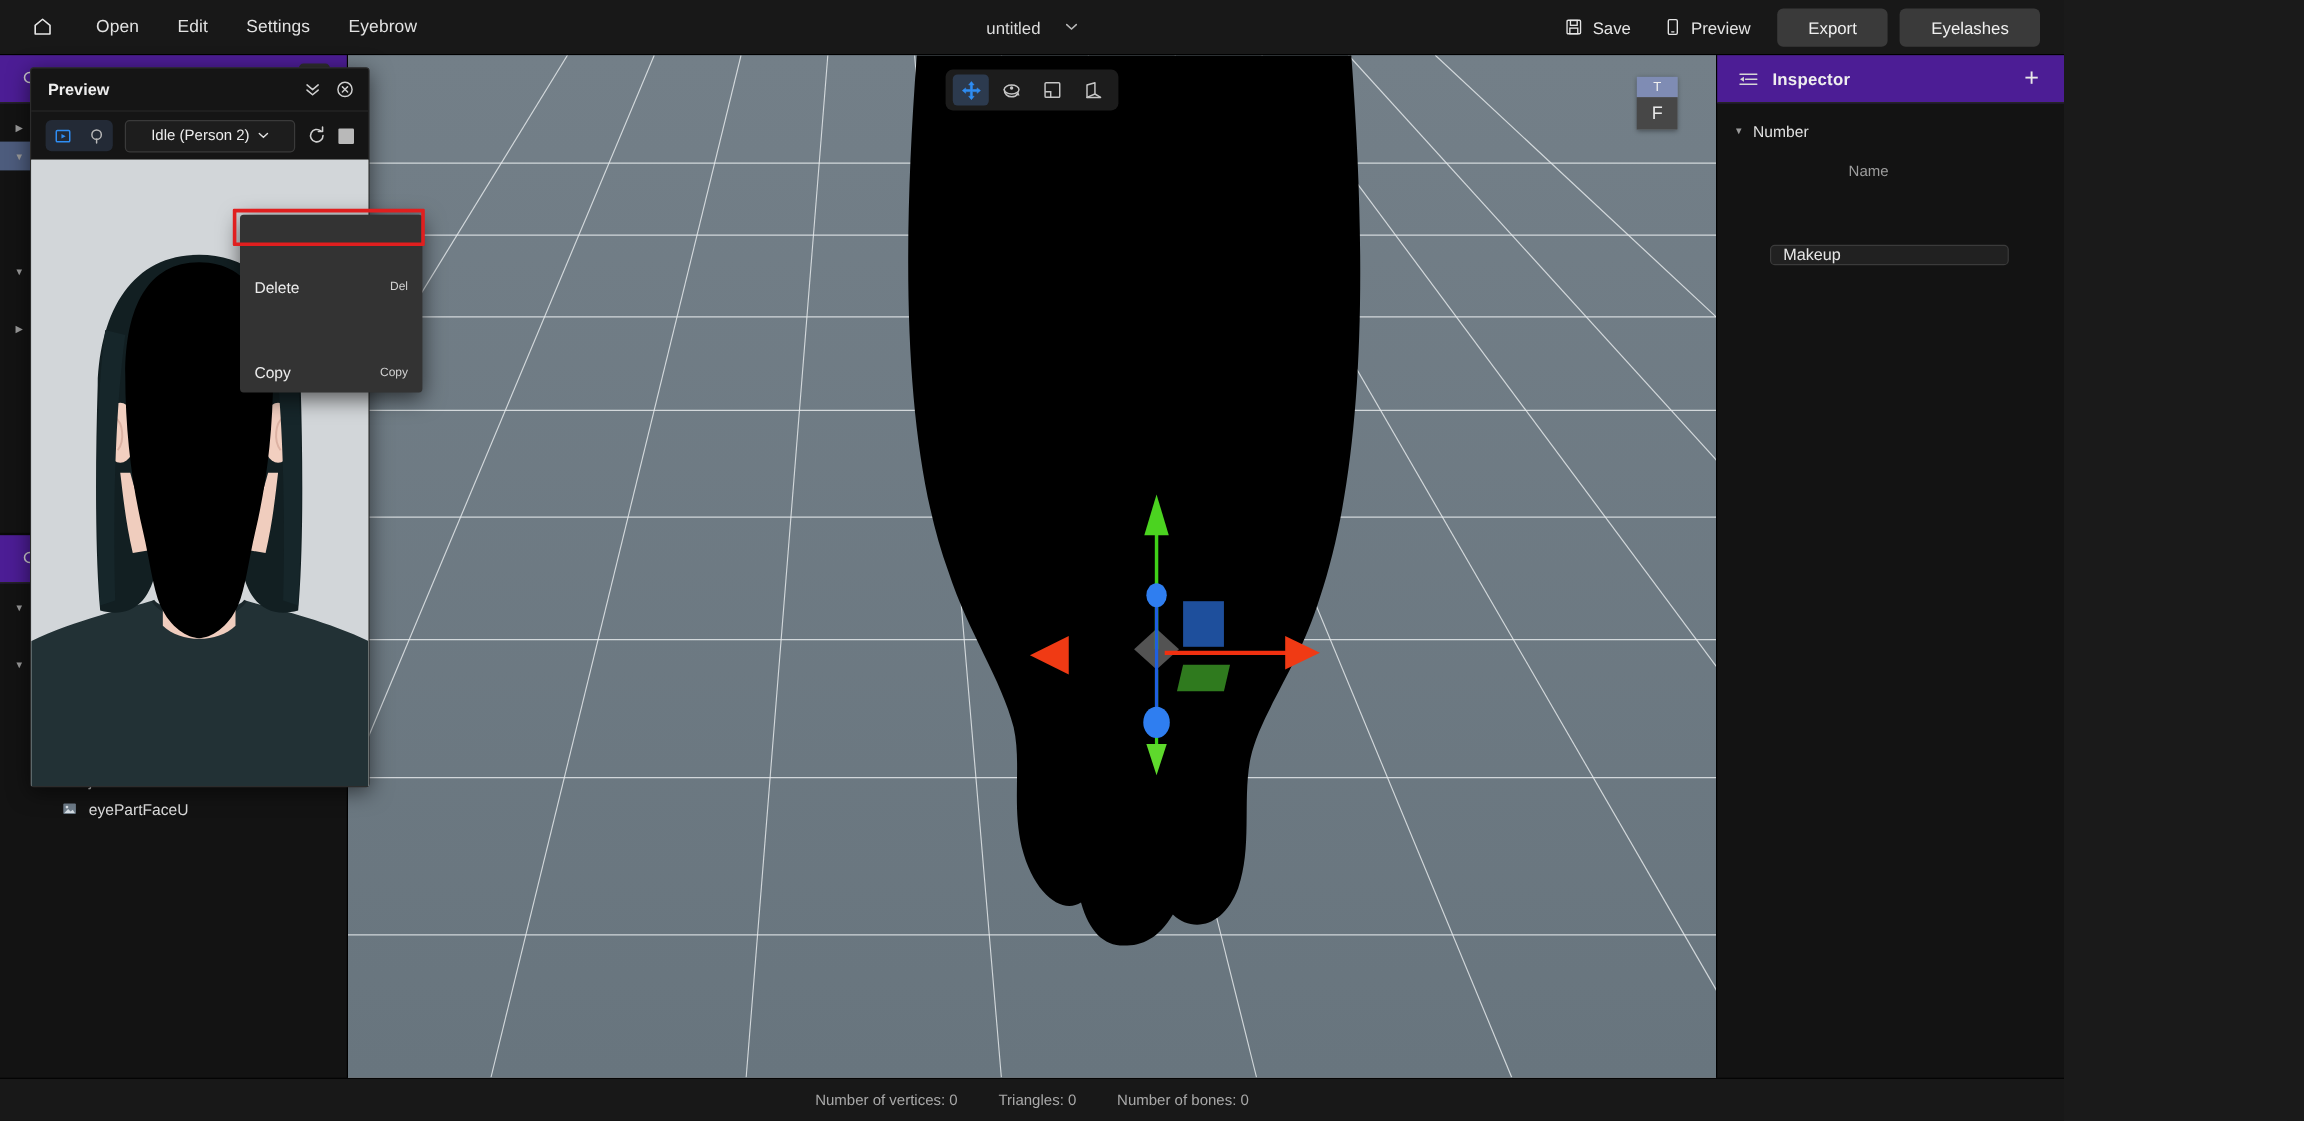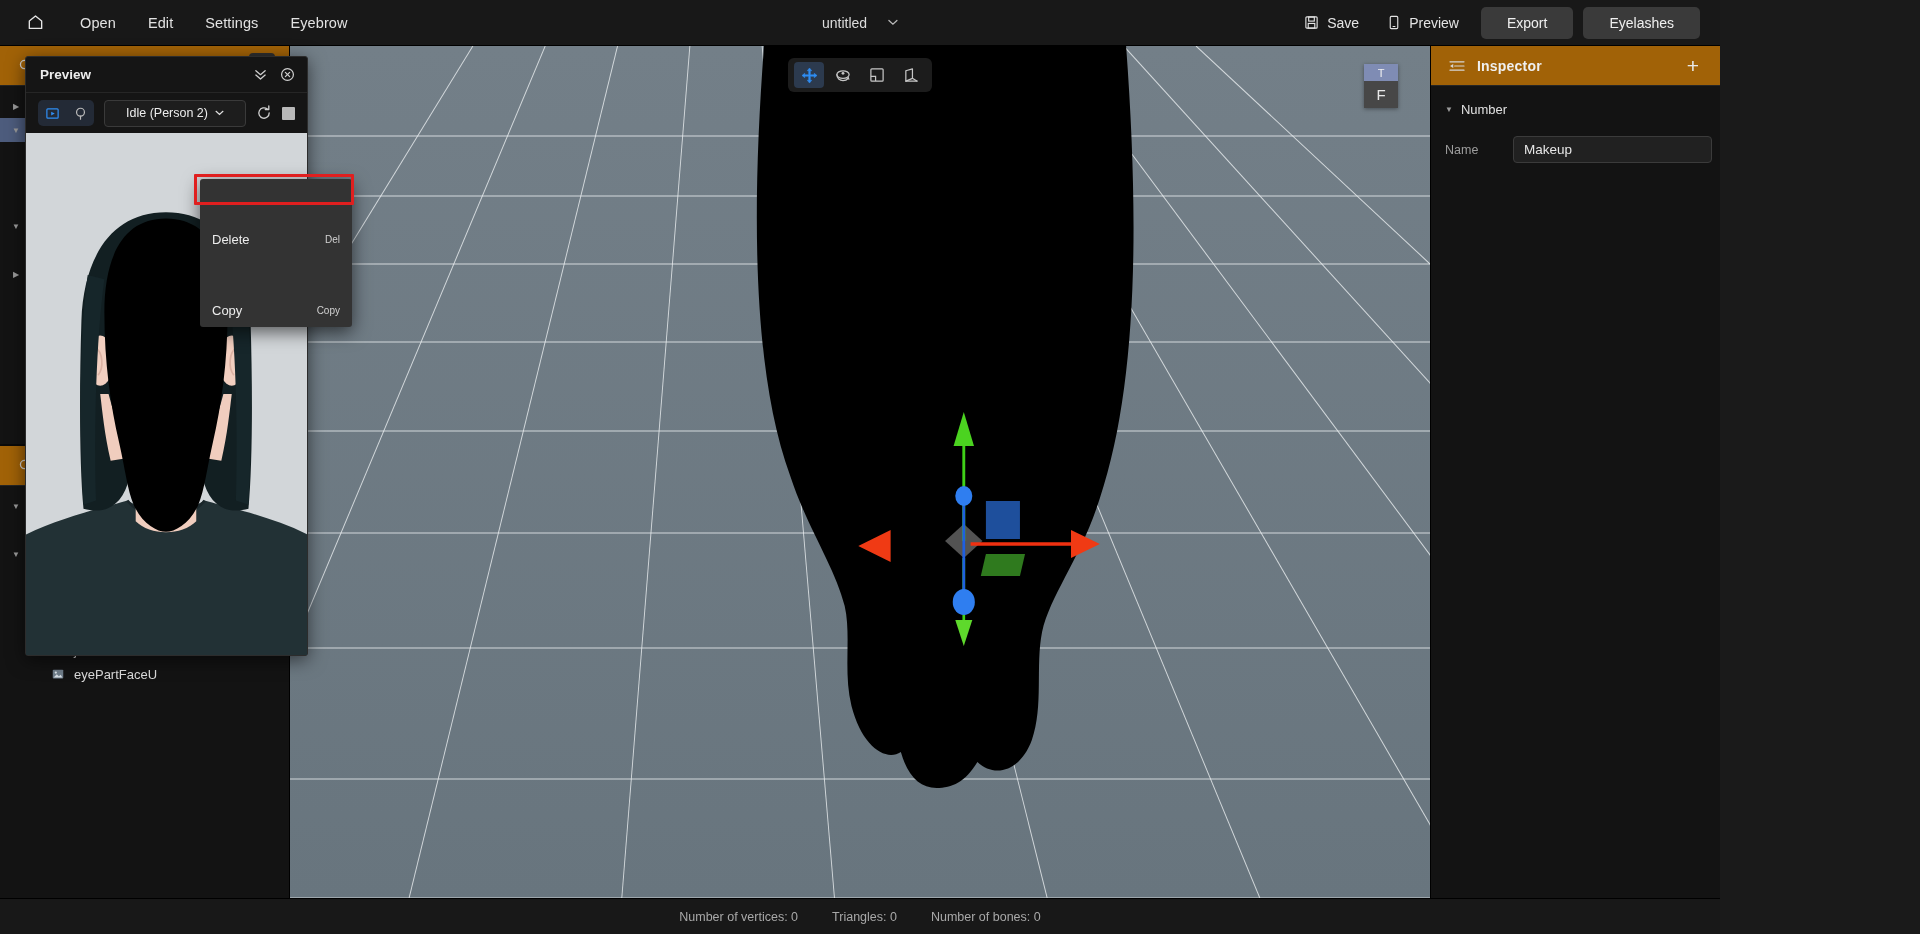--- a/index.html
+++ b/index.html
@@ -54,21 +54,21 @@
   
   .left-col {
     width: 290px; flex: 0 0 290px;
     background: #131313;
     display: flex; flex-direction: column;
     border-right: 1px solid #000;
   }
   .panel-head {
     height: 40px; flex: 0 0 40px;
     display: flex; align-items: center; padding: 0 14px 0 18px;
-    background: #a16207;
+    background: #4c1d95;
     border-bottom: 1px solid #252525;
   }
   .panel-head .ph-title {
     font-size: 14px; font-weight: bold; color: #efefef; margin-left: 12px; letter-spacing: .2px;
   }
   .plus-btn {
     margin-left: auto; width: 26px; height: 26px; border-radius: 4px;
     background: #2e2e2e; display: flex; align-items: center; justify-content: center;
     cursor: pointer; color: #e8e8e8; font-size: 19px; line-height: 1;
   }
@@ -166,21 +166,21 @@
   .right-col {
     width: 290px; flex: 0 0 290px; background: #131313;
     display: flex; flex-direction: column; border-left: 1px solid #000;
   }
   .insp-body { flex: 1; padding-top: 10px; }
   .insp-section {
     display: flex; align-items: center; height: 26px; padding-left: 14px;
     font-size: 13px; color: #e0e0e0; cursor: pointer;
   }
   .insp-section .tw { color: #9a9a9a; font-size: 8px; margin-right: 8px; }
-  .insp-field { display: flex; align-items: center; padding: 14px 16px 0 14px; }
+  .insp-field { display: flex; align-items: center; padding: 14px 16px 0 14px; flex-direction: column; }
   .insp-label { font-size: 12.5px; color: #9d9d9d; width: 68px; flex: 0 0 68px; }
   .insp-input {
     flex: 1; height: 27px; background: #212121; border: 1px solid #3b3b3b;
     border-radius: 4px; color: #e6e6e6; font-size: 13.5px; padding: 0 10px;
     font-family: inherit; outline: none;
   }
 
   
   .statusbar {
     height: 36px; flex: 0 0 36px; background: #181818;

